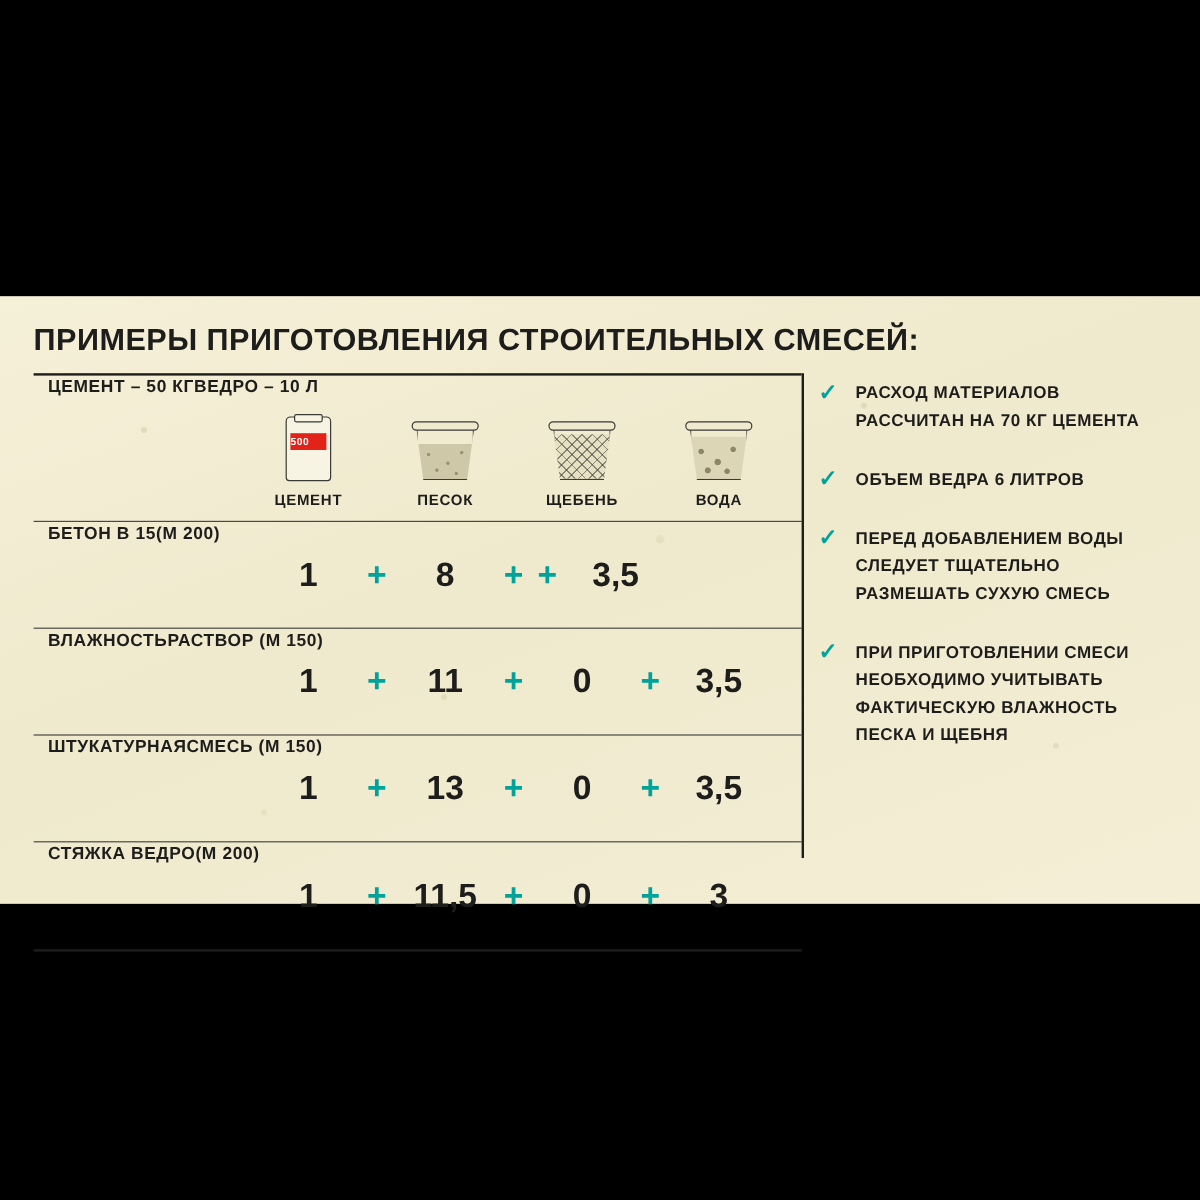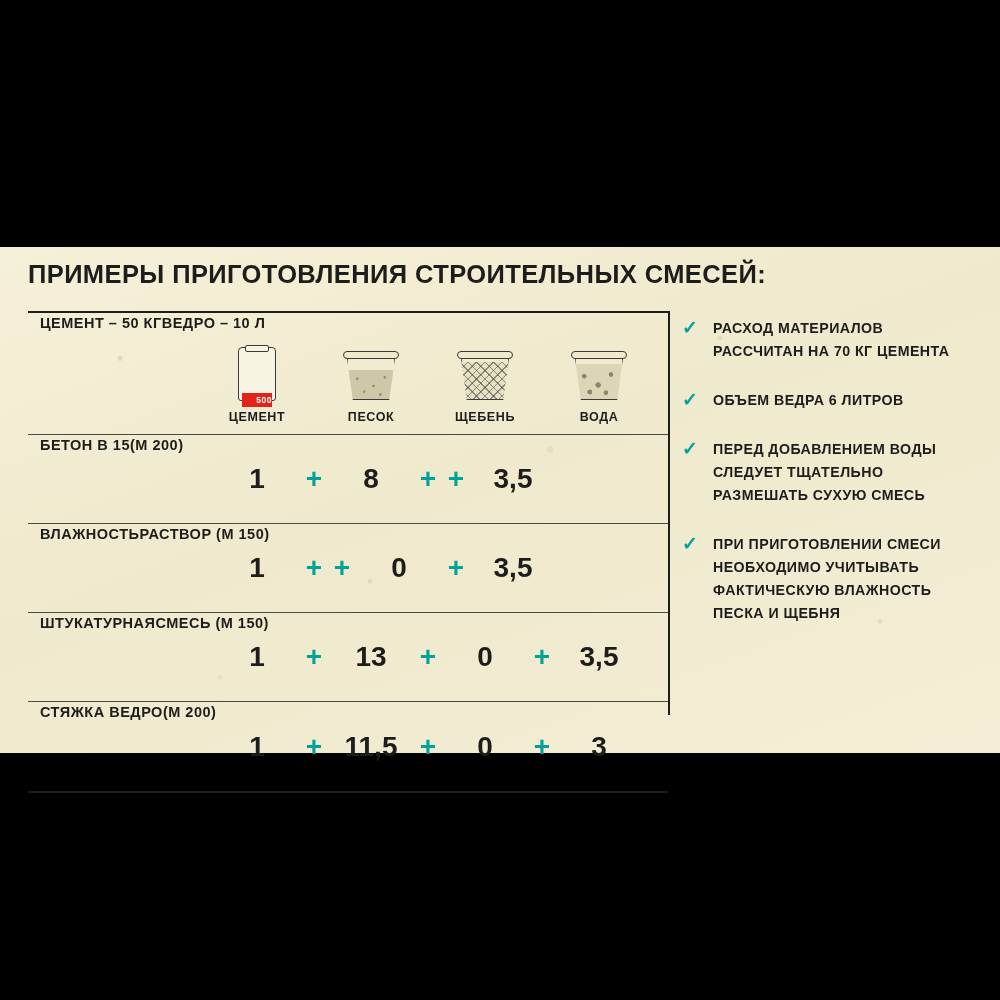--- a/index.html
+++ b/index.html
@@ -32,21 +32,21 @@
       radial-gradient(circle at 72% 18%, rgba(198,188,140,.33) 0 2px, rgba(0,0,0,0) 3px),
       radial-gradient(circle at 88% 74%, rgba(198,188,140,.30) 0 2px, rgba(0,0,0,0) 3px),
       radial-gradient(circle at 55% 40%, rgba(205,196,152,.25) 0 3px, rgba(0,0,0,0) 4px),
       radial-gradient(circle at 22% 85%, rgba(205,196,152,.25) 0 2px, rgba(0,0,0,0) 3px),
       linear-gradient(160deg, #f5f0d8 0%, #efe9cd 45%, #f3eed5 100%);
     box-sizing: border-box;
   }
   .title {
     position: absolute;
     left: 28px;
-    top: 13px;
+    top: 23px;
     font-size: 25.5px;
     font-weight: bold;
     letter-spacing: .4px;
     color: #1d1d1b;
     white-space: nowrap;
   }
 
   
   .table {
     position: absolute;
@@ -147,22 +147,21 @@
   }
   .bag .tag {
     position: absolute;
     left: 3px;
     top: 13px;
     width: 30px;
     height: 14px;
     background: #e2231a;
     display: flex;
     align-items: center;
-    justify-content: flex-end;
-    margin-top: 32px;
+    justify-content: flex-start;
   }
   .bag .tag b {
     color: #ffffff;
     font-size: 8.5px;
     font-weight: bold;
     letter-spacing: .5px;
   }
 
   
   .bucket { position: relative; width: 56px; height: 50px; }
@@ -332,20 +331,21 @@
         <div class="c-val">3,5</div>
       </div>
 
       <div class="row data-row">
         <div class="c-label">
           <span>ВЛАЖНОСТЬ</span>
           <span>РАСТВОР (М 150)</span>
         </div>
         <div class="c-val">1</div>
         <div class="c-plus">+</div>
+        <div class="c-val">11</div>
         <div class="c-plus">+</div>
         <div class="c-val">0</div>
         <div class="c-plus">+</div>
         <div class="c-val">3,5</div>
       </div>
 
       <div class="row data-row">
         <div class="c-label">
           <span>ШТУКАТУРНАЯ</span>
           <span>СМЕСЬ (М 150)</span>

